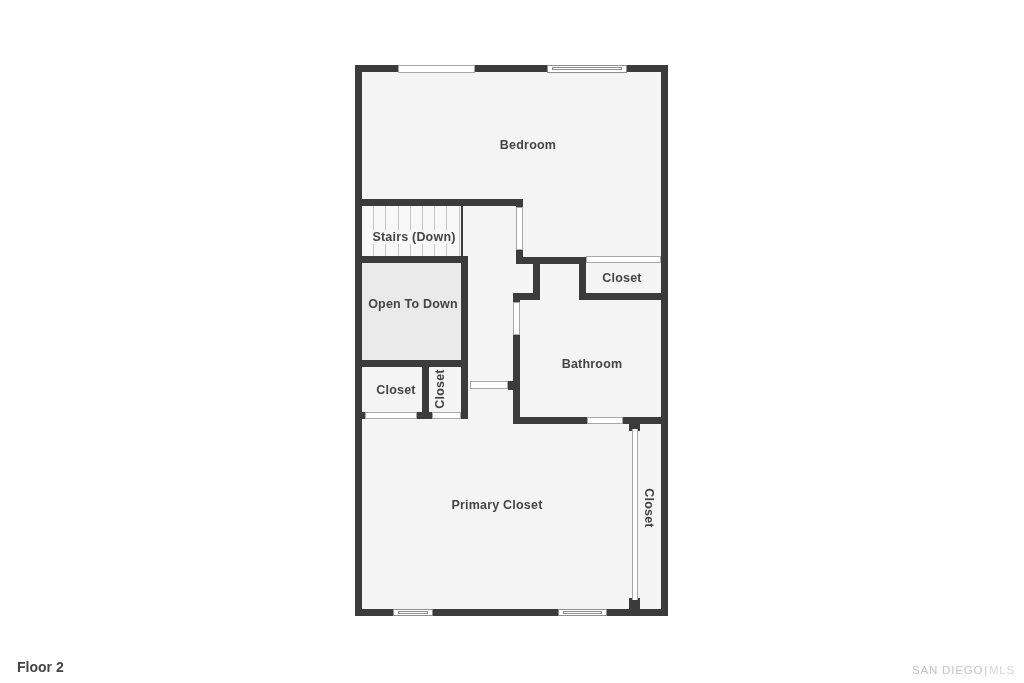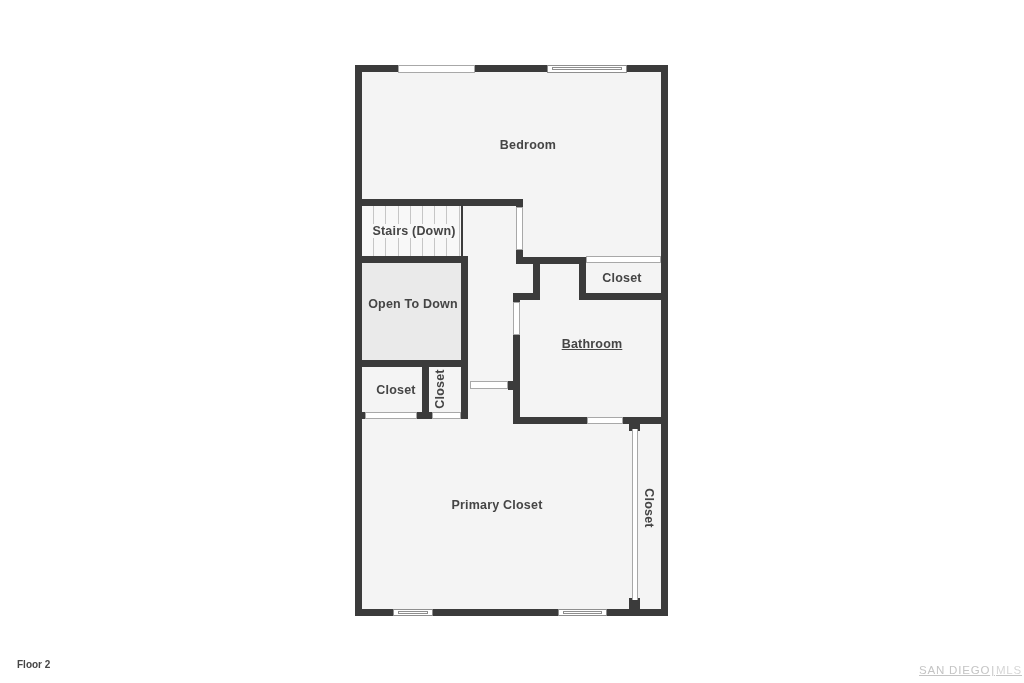--- a/index.html
+++ b/index.html
@@ -85,37 +85,37 @@
   
   .rlabel {
     position: absolute;
     font-size: 12.5px; font-weight: bold; letter-spacing: 0.2px;
     color: var(--label, #454545); white-space: nowrap;
     transform: translate(-50%, -50%);
   }
   .rlabel.vert-up   { transform: translate(-50%, -50%) rotate(-90deg); }
   .rlabel.vert-down { transform: translate(-50%, -50%) rotate(90deg); }
   .l-bedroom   { left: 528px; top: 145px; }
-  .l-stairs    { left: 414px; top: 231px; background: var(--stairs-fill, #f8f8f8); padding: 0 3px; }
+  .l-stairs    { left: 414px; top: 237px; background: var(--stairs-fill, #f8f8f8); padding: 0 3px; }
   .l-otb       { left: 413px; top: 304px; }
   .l-closet-tr { left: 622px; top: 278px; }
-  .l-bathroom  { left: 592px; top: 344px; text-decoration: underline; }
+  .l-bathroom  { left: 592px; top: 364px; }
   .l-closet-l  { left: 396px; top: 390px; }
   .l-closet-m  { left: 440px; top: 389px; }
   .l-primary   { left: 497px; top: 505px; }
   .l-closet-r  { left: 649px; top: 508px; }
 
   .floor-label {
     position: absolute; left: 17px; top: 659px;
-    font-size: 10px; font-weight: bold; color: var(--label, #454545);
+    font-size: 14px; font-weight: bold; color: var(--label, #454545);
   }
   .watermark {
-    position: absolute; right: 2px; top: 664px;
+    position: absolute; right: 9px; top: 664px;
     font-size: 11.5px; letter-spacing: 0.8px;
-    color: var(--watermark, #c4c4c4); white-space: nowrap; text-decoration: underline;
+    color: var(--watermark, #c4c4c4); white-space: nowrap;
   }
   .watermark .bar { margin: 0 1px; color: var(--watermark, #c4c4c4); }
   .watermark .mls { color: var(--watermark-light, #d6d6d6); }
 </style>
 </head>
 <body>
 
 <div class="canvas">
 
   <div class="outer"></div>

